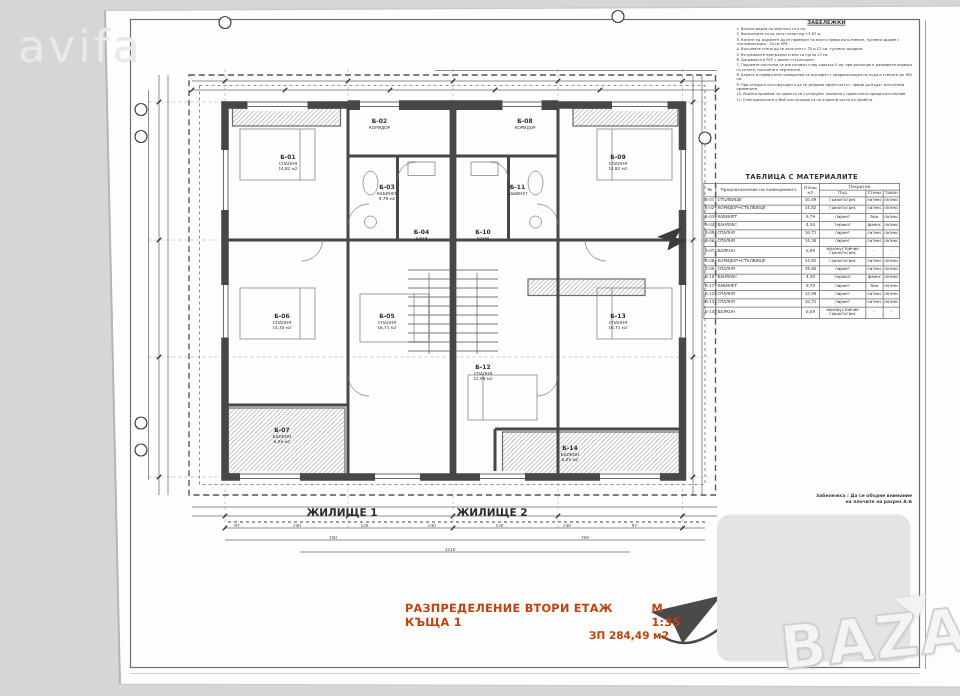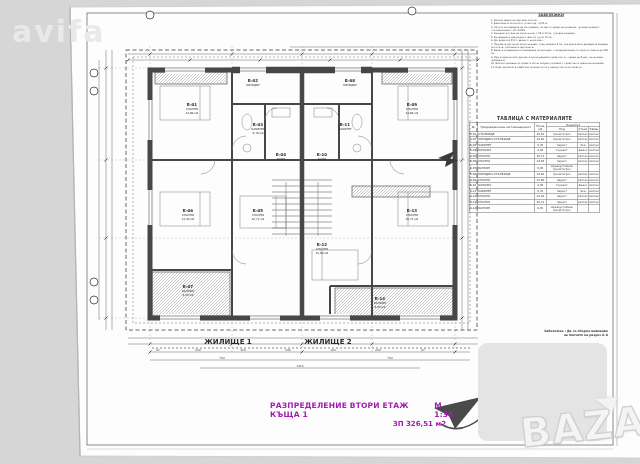--- a/index.html
+++ b/index.html
@@ -1,19 +1,19 @@
 <!DOCTYPE html>
 <html><head>
 <meta charset="utf-8">
 <style>
   html,body{margin:0;padding:0;background:#d6d6d6;}
   #stage{position:relative;width:640px;height:464px;overflow:hidden;
          font-family:"DejaVu Sans",sans-serif;background:#d6d6d6;}
   
-  .wm-avifa{position:absolute;left:12px;top:14px;font-size:30px;font-weight:bold;
+  .wm-avifa{position:absolute;left:12px;top:14px;font-size:30px;font-weight:normal;
             color:#e9e9e9;letter-spacing:2px;z-index:9;}
   
   svg.sheet{position:absolute;left:0;top:0;z-index:1;}
   
   .notes{position:absolute;left:491px;top:13px;width:240px;z-index:3;
          transform:scale(0.5);transform-origin:0 0;color:#3c3c3c;}
   .notes-title{text-align:center;font-weight:bold;font-size:7px;text-decoration:underline;margin-bottom:3px;}
   .note-line{font-size:4.8px;line-height:1.25;margin-bottom:1px;}
   
   .mat{position:absolute;left:469px;top:116px;width:262px;z-index:3;
@@ -26,21 +26,21 @@
   .mat td.l{text-align:left;padding-left:2px;}
   .mat tbody tr{height:11px;}
   
   .side-note{position:absolute;left:468px;top:329px;width:280px;z-index:3;
              transform:scale(0.5);transform-origin:0 0;
              font-size:6px;font-weight:bold;color:#3c3c3c;text-align:right;line-height:1.3;}
   
   .gray-overlay{position:absolute;left:478px;top:343px;width:129px;height:98px;
                 background:#e4e4e4;border-radius:9px;z-index:4;}
   
-  .caption{position:absolute;left:270px;top:401px;width:190px;z-index:3;color:#a21caf;}
+  .caption{position:absolute;left:270px;top:401px;width:190px;z-index:3;color:#c2410c;}
   .caption .row1{display:flex;align-items:baseline;font-weight:bold;font-size:7.5px;letter-spacing:.2px;}
   .caption .scale{margin-left:10px;}
   .caption .row2{text-align:right;font-weight:bold;font-size:7px;padding-right:14px;margin-top:1px;}
   
   .wm-bazar{position:absolute;left:520px;top:402px;z-index:10;transform:rotate(-6deg);
             font-size:40px;font-weight:900;color:#f4f4f4;letter-spacing:1px;
             -webkit-text-stroke:1.2px #cfcfcf;text-shadow:0 1px 2px rgba(160,160,160,.35);}
   .bazar-plane{position:absolute;left:598px;top:392px;width:0;height:0;z-index:11;
                border-left:16px solid transparent;border-right:5px solid transparent;
                border-bottom:15px solid #f3f3f3;transform:rotate(38deg);
@@ -508,19 +508,19 @@
     <div>на плочите на разрез А-А</div>
   </div>
 
   <div class="gray-overlay"></div>
 
   <div class="caption">
     <div class="row1">
       <span>РАЗПРЕДЕЛЕНИЕ ВТОРИ ЕТАЖ КЪЩА 1</span>
       <span class="scale">М 1:35</span>
     </div>
-    <div class="row2">ЗП 326,51 м2</div>
+    <div class="row2">ЗП 284,49 м2</div>
   </div>
 
   <div class="bazar-plane"></div>
   <div class="wm-bazar">BAZAR</div>
 
 </div>
 
 </body></html>

